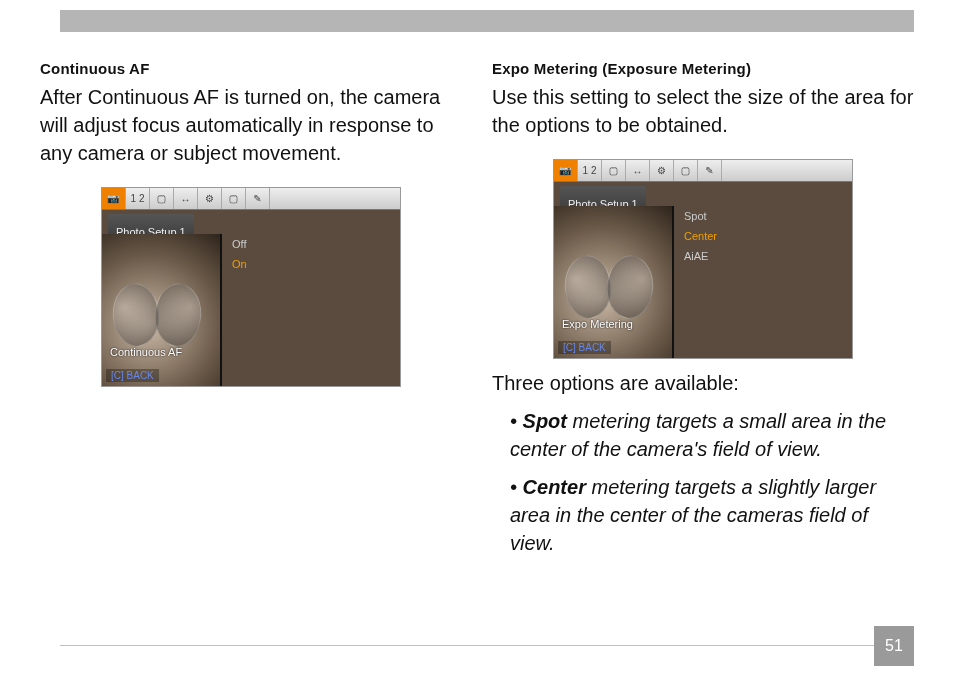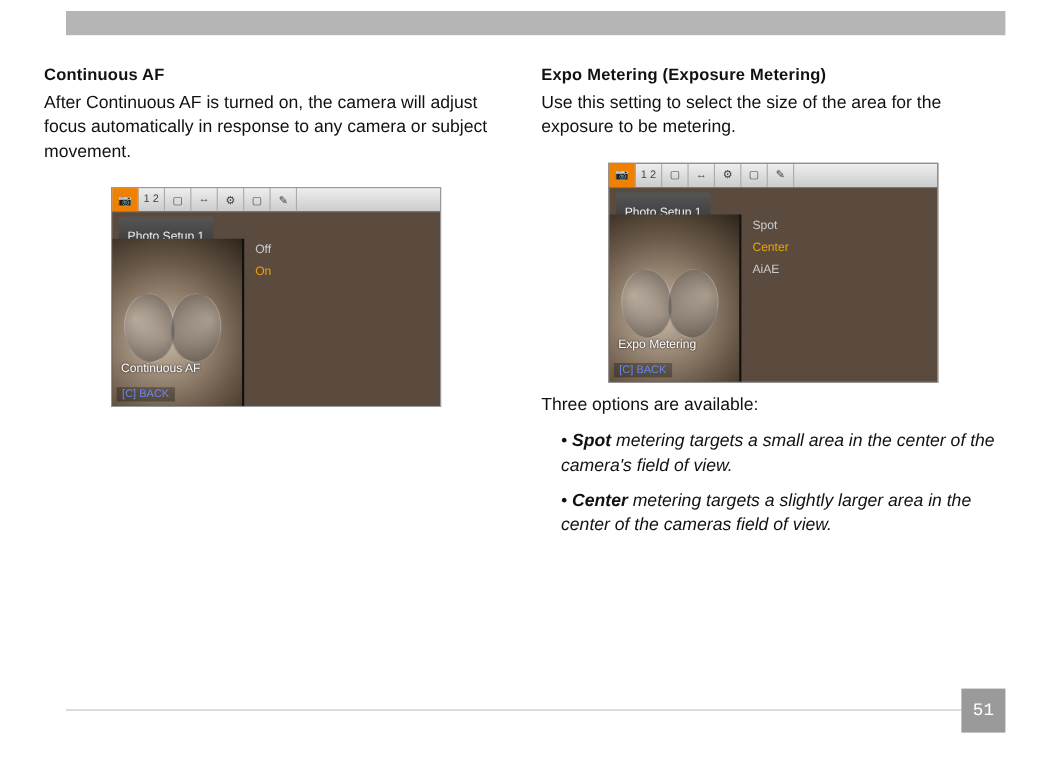--- a/index.html
+++ b/index.html
@@ -2,21 +2,21 @@
 <html><head>
 <meta charset="utf-8">
 <style>
   * { box-sizing: border-box; margin: 0; padding: 0; }
   html, body { width: 954px; height: 694px; background: #fff; font-family: "Segoe UI", Arial, sans-serif; color: #111; }
   .page { position: relative; width: 954px; height: 694px; padding: 0 40px; }
   .topbar { position: absolute; top: 10px; left: 60px; right: 40px; height: 22px; background: #b5b5b5; }
   .columns { display: flex; gap: 30px; padding-top: 60px; }
   .col { flex: 1; }
   h3 { font-size: 15px; font-weight: 700; margin-bottom: 6px; letter-spacing: .2px; }
-  p { font-size: 16px; line-height: 1.4; margin-bottom: 10px; }
+  p { font-size: 20px; line-height: 1.4; margin-bottom: 10px; }
   .bullets { padding-left: 18px; }
   .bullets p { margin-bottom: 10px; font-style: italic; }
 
   
   .camui { width: 300px; height: 200px; border: 1px solid #999; margin: 20px auto 10px; background: #5a4b3e; position: relative; overflow: hidden; font-size: 11px; color: #ddd; }
   .camui .tabs { height: 22px; background: linear-gradient(#eee,#ccc); display: flex; align-items: stretch; border-bottom: 1px solid #777; }
   .camui .tab { width: 24px; display:flex; align-items:center; justify-content:center; border-right:1px solid #aaa; font-size:10px; color:#444; }
   .camui .tab.active { background:#f08000; color:#fff; }
   .camui .crumb { position:absolute; top:26px; left:6px; font-size:11px; color:#eee; background:linear-gradient(#555,#333); padding:12px 8px; border-radius:2px;text-align:center; }
   .camui .left { position:absolute; left:0; top:46px; bottom:0; width:118px; background:radial-gradient(circle at 40% 60%, #cbb9a6 0%, #6b5a49 60%, #2e241b 100%); }
@@ -28,21 +28,21 @@
   .camui .butterfly::before { left:0; transform:rotate(-20deg); }
   .camui .butterfly::after { right:0; transform:rotate(20deg) scaleX(-1); }
   .camui .leftlabel { position:absolute; left:8px; bottom:28px; font-size:11px; color:#fff; text-shadow:0 0 2px #000; }
   .camui .back { position:absolute; left:4px; bottom:4px; font-size:10px; color:#68e; background:rgba(0,0,0,.3); padding:1px 5px; }
   .camui .options { position:absolute; left:120px; top:46px; right:0; }
   .camui .opt { padding:4px 10px; color:#ccc; }
   .camui .opt.sel { color:#f0a000; }
   .camui .divider { position:absolute; left:118px; top:46px; bottom:0; width:2px; background:#111; }
 
   .footer-rule { position:absolute; left:60px; right:80px; bottom:48px; height:1px; background:#bfbfbf; }
-  .pagenum-box { position:absolute; right:40px; bottom:28px; width:40px; height:40px; background:#9a9a9a; color:#fff; display:flex; align-items:center; justify-content:center; font-size:16px;font-family:Liberation Mono, monospace; }
+  .pagenum-box { position:absolute; right:40px; bottom:28px; width:40px; height:40px; background:#9a9a9a; color:#fff; display:flex; align-items:center; justify-content:center; font-size:16px; }
 
   b { font-weight:700; }
 </style>
 </head>
 <body>
 
 <div class="page">
   <div class="topbar"></div>
 
   <div class="columns">
@@ -70,21 +70,21 @@
         <div class="back">[C] BACK</div>
         <div class="options">
           <div class="opt">Off</div>
           <div class="opt sel">On</div>
         </div>
       </div>
     </div>
 
     <div class="col">
       <h3>Expo Metering (Exposure Metering)</h3>
-      <p>Use this setting to select the size of the area for the exposure to be metering.</p>
+      <p>Use this setting to select the size of the area for the options to be obtained.</p>
 
       <div class="camui">
         <div class="tabs">
           <div class="tab active">📷</div>
           <div class="tab">1 2</div>
           <div class="tab">▢</div>
           <div class="tab">↔</div>
           <div class="tab">⚙</div>
           <div class="tab">▢</div>
           <div class="tab">✎</div>

